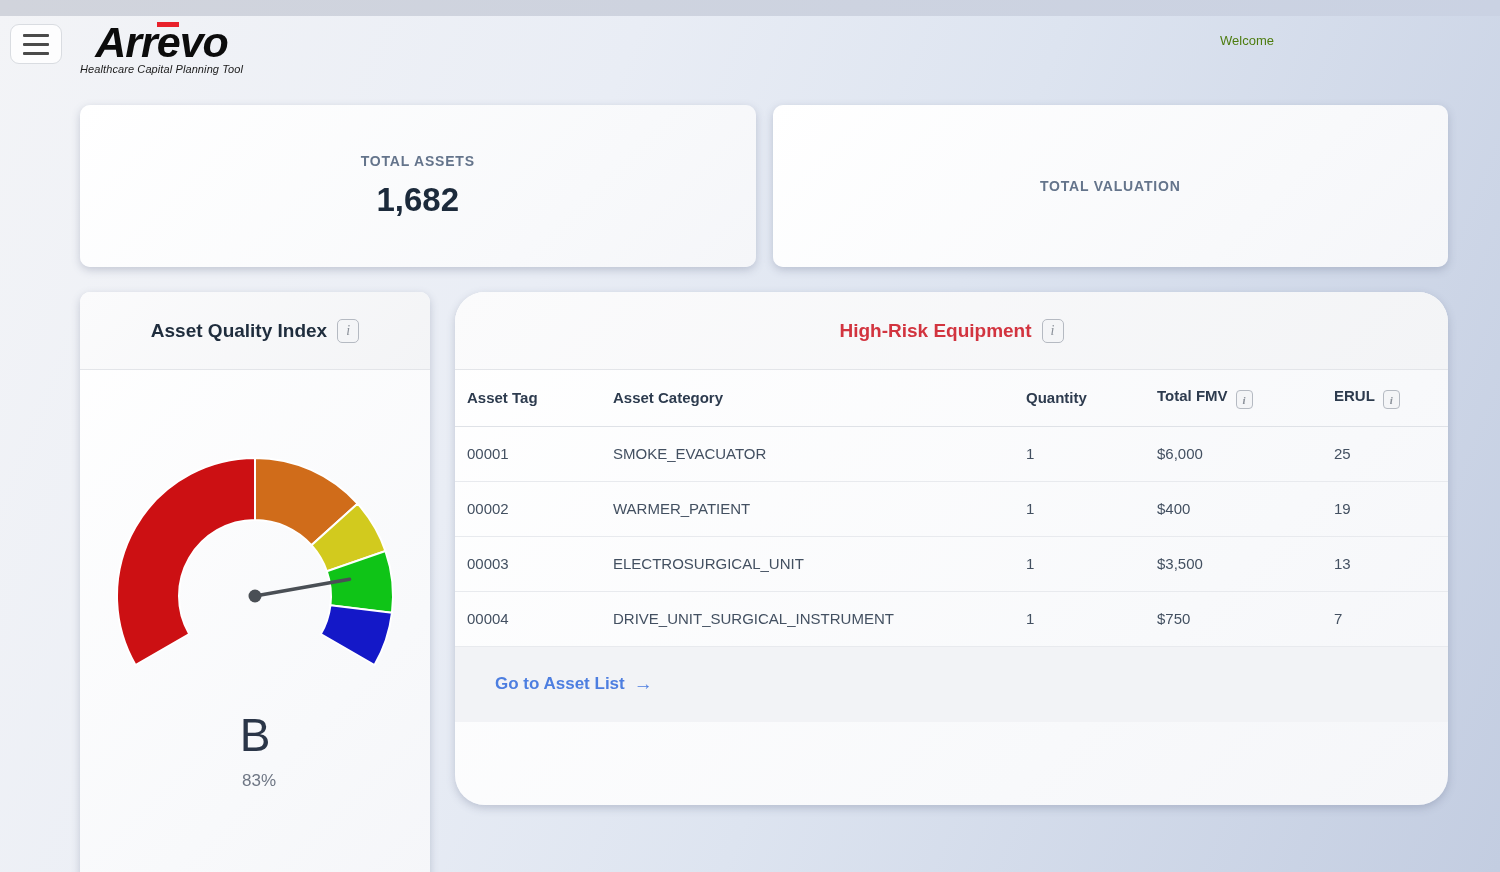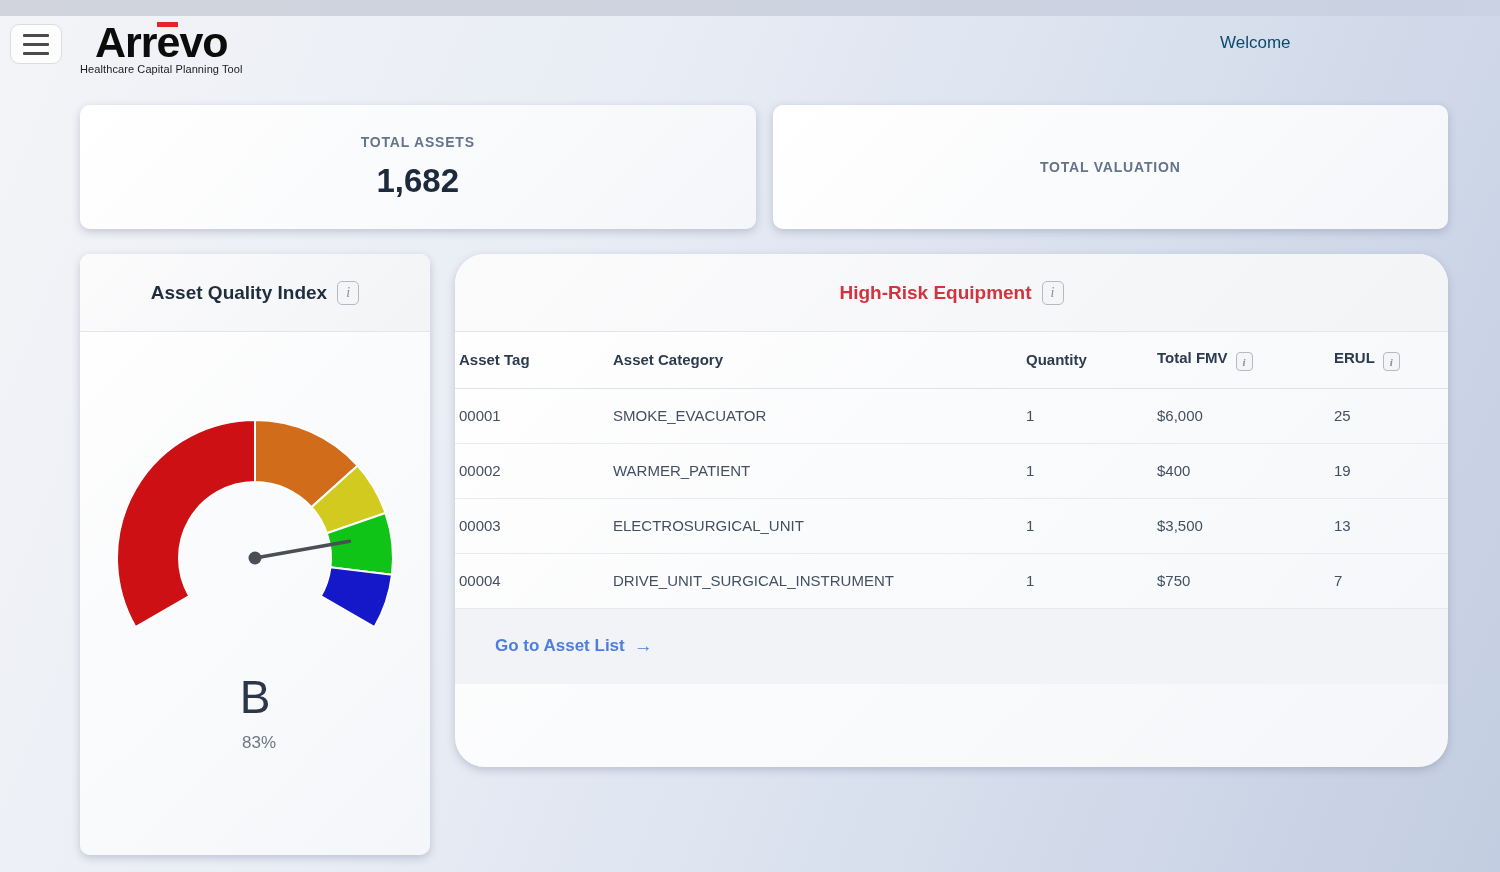--- a/index.html
+++ b/index.html
@@ -13,39 +13,39 @@
 
   
   .header { position:relative; height:76px; }
   .menu-btn {
     position:absolute; left:10px; top:8px; width:52px; height:40px;
     background:#fdfdfe; border:1px solid #d9dce1; border-radius:9px;
     display:flex; flex-direction:column; justify-content:center; align-items:center; gap:6px;
     cursor:pointer;
   }
   .menu-btn .bar { width:26px; height:3px; background:#4a4a4a; border-radius:1px; }
-  .logo-block { position:absolute; left:80px; top:2px; text-align:center; }
+  .logo-block { position:absolute; left:80px; top:2px; text-align:center;font-style:italic; }
   .logo-text {
     font-size:43px; font-weight:bold; letter-spacing:-1px; color:#0c0c0c; line-height:1.15;
   }
   .e-wrap { position:relative; display:inline-block; }
   .e-bar { position:absolute; left:0; right:1px; top:4px; height:5px; background:#e8212b; }
   .logo-sub { font-size:11px; color:#1b1b1b; margin-top:-4px; letter-spacing:0.1px; }
-  .welcome { position:absolute; left:1220px; top:17px; font-size:17px; color:#0c4a6e; }
+  .welcome { position:absolute; left:1220px; top:17px; font-size:13px; color:#4d7c0f; }
 
   
   .content { padding:13px 52px 0 80px; }
   .card {
     background:linear-gradient(135deg,#ffffff 0%,#f8f9fb 70%,#f5f6f9 100%);
     border-radius:10px;
     box-shadow:0 3px 9px rgba(92,103,133,0.30);
     overflow:hidden;
   }
   .stat-row { display:flex; gap:17px; }
-  .stat-card { flex:1 1 0; height:124px; display:flex; flex-direction:column; justify-content:center; align-items:center; gap:12px; }
+  .stat-card { flex:1 1 0; height:162px; display:flex; flex-direction:column; justify-content:center; align-items:center; gap:12px; }
   .stat-label { font-size:14px; font-weight:bold; letter-spacing:0.8px; color:#64748b; }
   .stat-value { font-size:33px; font-weight:bold; color:#1c2a3b; }
 
   .bottom-row { display:flex; gap:25px; margin-top:25px; }
   .quality-card { width:350px; height:601px; display:flex; flex-direction:column; }
   .risk-card { flex:1 1 0; height:513px; display:flex; flex-direction:column;border-radius:30px; }
 
   .card-header {
     height:78px; flex:0 0 78px;
     background:linear-gradient(135deg,#fbfbfc,#f3f4f6);
@@ -67,21 +67,21 @@
   
   .quality-body { flex:1; display:flex; flex-direction:column; align-items:center; padding-top:86px; }
   .grade-letter { font-size:46px; font-weight:normal; color:#2b3648; margin-top:26px; line-height:1; }
   .grade-percent { font-size:17px; color:#6e7684; margin-top:13px;margin-left:8px; }
 
   
   table { width:100%; border-collapse:collapse; table-layout:fixed; }
   th, td { text-align:left; font-weight:normal; white-space:nowrap; overflow:hidden; }
   thead th { height:56px; font-size:15px; font-weight:bold; color:#2d3b4e; border-bottom:1px solid #dfe2e7; }
   tbody td { height:55px; font-size:15px; color:#435061; border-bottom:1px solid #e8eaee; }
-  th:first-child, td:first-child { padding-left:4px; }
+  th:first-child, td:first-child { padding-left:12px; }
 
   .table-footer {
     flex:0 0 75px; background:#f2f3f6;
     display:flex; align-items:center; padding-left:40px;
   }
   .asset-link { color:#4d7ee0; font-size:17px; font-weight:bold; text-decoration:none; display:flex; align-items:center; gap:9px; cursor:pointer; }
   .arrow { font-size:19px; font-weight:normal; }
   .card-rest { flex:1; }
 </style>
 </head>

